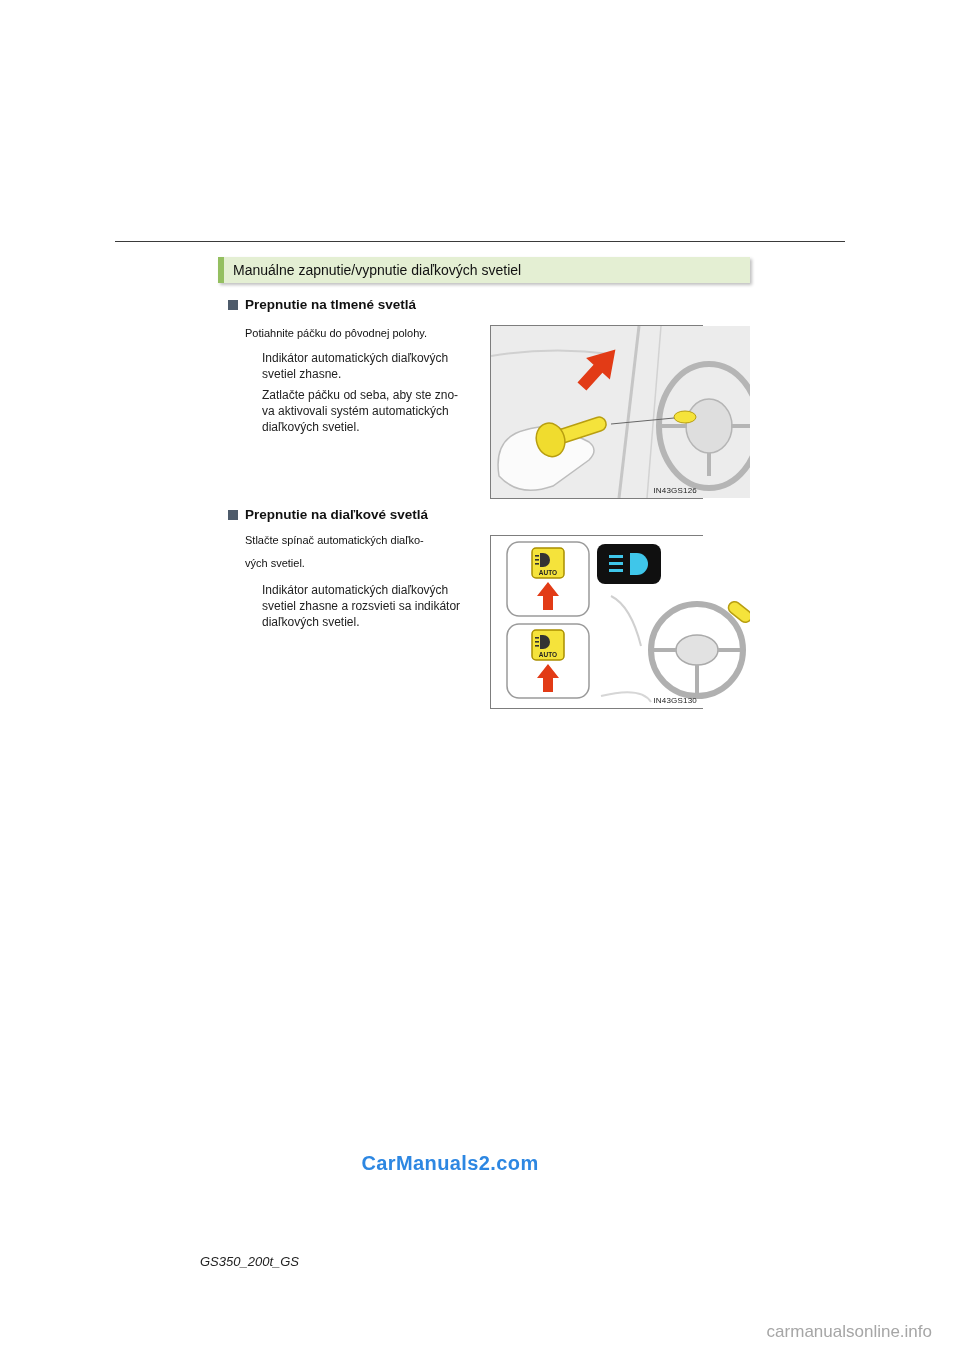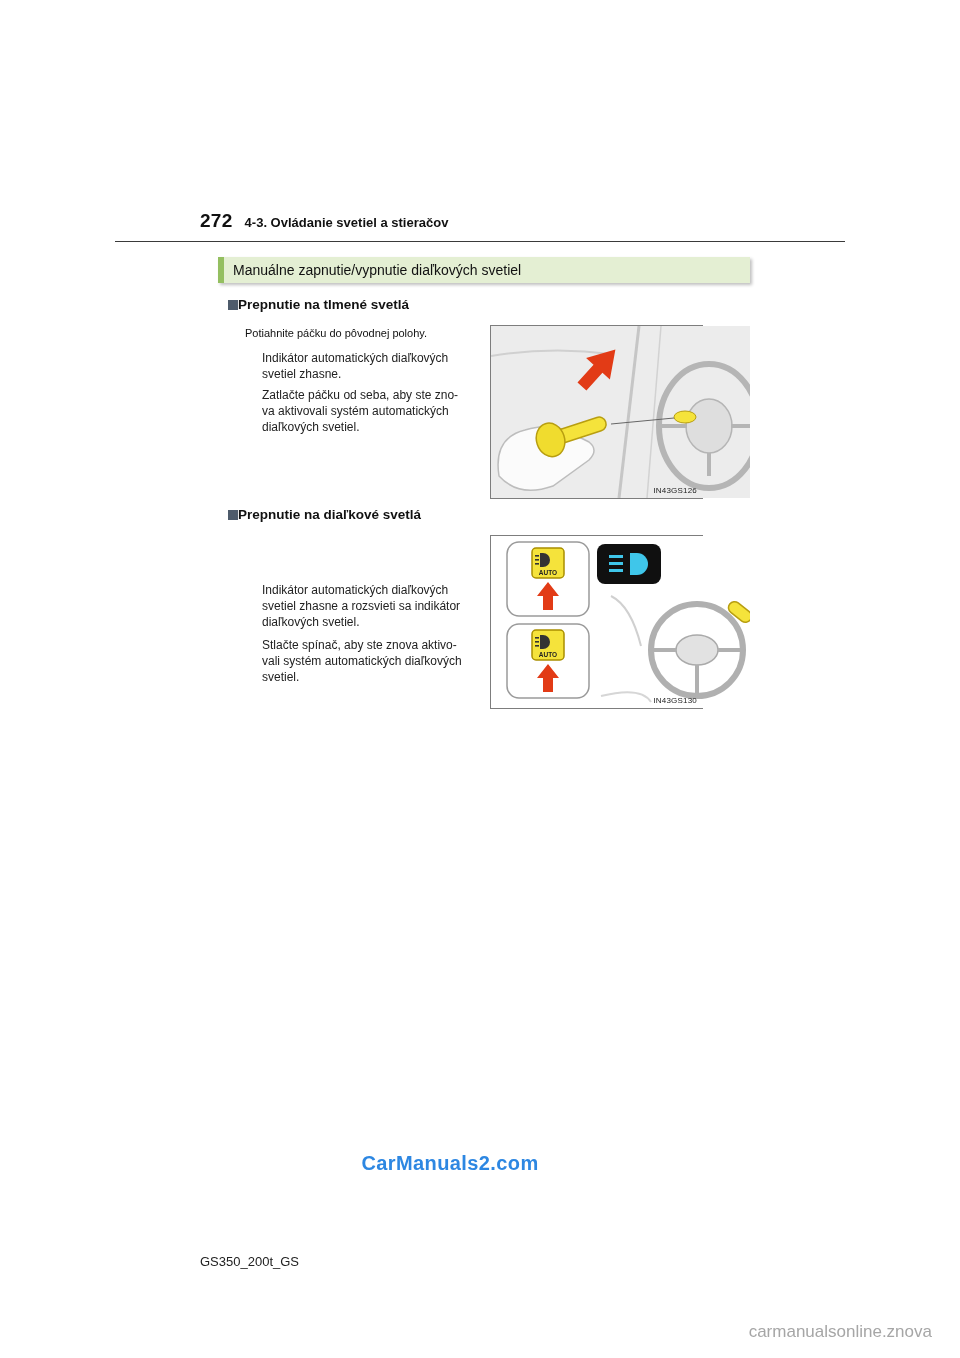--- a/index.html
+++ b/index.html
@@ -13,45 +13,41 @@
   .chapter { font-size:13px; font-weight:bold; color:#111; }
   .headrule { position:absolute; left:115px; top:241px; width:730px; height:0; border:none; border-top:1.5px solid #3a3a3a; }
 
   .banner {
     position:absolute; left:218px; top:257px; width:532px;
     background:#e4efd3; border-left:6px solid #94bf60;
     padding:5px 10px 5px 9px; font-size:14px; font-weight:normal; color:#111;
     box-shadow:2px 2px 3px rgba(0,0,0,0.25);
   }
 
-  .sec-head { position:absolute; left:228px; display:flex; align-items:center; 
+  .sec-head { position:absolute; left:228px; display:flex; align-items:center; gap:7px;
     font-size:13.5px; font-weight:bold; color:#111; }
   .sq { width:10px; height:10px; background:#4e5b6b; display:inline-block; flex:0 0 auto; }
 
   .lead { position:absolute; font-size:11px; color:#111; line-height:23px; white-space:pre-line; }
   .bodytxt { position:absolute; font-size:12px; color:#222; line-height:16px; white-space:pre-line; }
 
   .fig { position:absolute; width:213px; height:174px; border:1px solid #7d7d7d; background:#fff; }
   .fig svg { display:block; }
   .figlabel { position:absolute; right:5px; bottom:3px; font-size:8px; color:#222; letter-spacing:0.2px; }
 
   .watermark { position:absolute; left:0; top:1152px; width:900px; text-align:center;
     font-size:20px; font-weight:bold; color:#2d87e2; letter-spacing:0.4px; }
-  .footer-code { position:absolute; left:200px; top:1254px; font-size:13px; color:#222; }
+  .footer-code { position:absolute; left:200px; top:1254px; font-size:13px; color:#222;font-style:italic; }
   .site-mark { position:absolute; right:28px; top:1322px; font-size:17px; color:#a6a6a6; }
 </style>
 </head>
 <body>
 
 <div class="page">
 
-  <div class="header-row">
-    <span class="pagenum">272</span>
-    <span class="chapter">4-3. Ovládanie svetiel a stieračov</span>
-  </div>
   <hr class="headrule">
 
   <div class="banner">
     <span>Manuálne zapnutie/vypnutie diaľkových svetiel</span>
   </div>
 
   <div class="sec-head" style="top:297px;">
     <span class="sq"></span>
     <span>Prepnutie na tlmené svetlá</span>
   </div>
@@ -92,26 +88,25 @@
       </g>
     </svg>
     <figcaption class="figlabel">IN43GS126</figcaption>
   </figure>
 
   <div class="sec-head" style="top:507px;">
     <span class="sq"></span>
     <span>Prepnutie na diaľkové svetlá</span>
   </div>
 
+  <div class="lead" style="left:245px; top:529px; width:250px;">Stlačte spínač automatických diaľko-
+vých svetiel.</div>
   <div class="bodytxt" style="left:262px; top:582px; width:232px;">Indikátor automatických diaľkových
 svetiel zhasne a rozsvieti sa indikátor
 diaľkových svetiel.</div>
-  <div class="bodytxt" style="left:262px; top:637px; width:232px;">Stlačte spínač, aby ste znova aktivo-
-vali systém automatických diaľkových
-svetiel.</div>
 
   <figure class="fig" style="left:490px; top:535px;">
     <svg viewBox="0 0 259 172" width="259" height="172">
       <rect x="0" y="0" width="259" height="172" fill="#ffffff"></rect>
 
       <rect x="16" y="6" width="82" height="74" rx="12" fill="none" stroke="#9a9a9a" stroke-width="1.5"></rect>
       <rect x="16" y="88" width="82" height="74" rx="12" fill="none" stroke="#9a9a9a" stroke-width="1.5"></rect>
 
       <g>
         <rect x="41" y="12" width="32" height="30" rx="4" fill="#f5e33b" stroke="#a98f00" stroke-width="1.5"></rect>
@@ -148,15 +143,15 @@
         <rect x="236" y="70" width="26" height="12" rx="6" transform="rotate(38 249 76)" fill="#f5e33b" stroke="#b89e10" stroke-width="1.5"></rect>
       </g>
       <path d="M120 60 Q140 70 150 110" stroke="#d0d0d0" stroke-width="2" fill="none"></path>
       <path d="M110 160 Q150 150 160 166" stroke="#d6d6d6" stroke-width="2" fill="none"></path>
     </svg>
     <figcaption class="figlabel">IN43GS130</figcaption>
   </figure>
 
   <div class="watermark">CarManuals2.com</div>
   <div class="footer-code">GS350_200t_GS</div>
-  <div class="site-mark">carmanualsonline.znova</div>
+  <div class="site-mark">carmanualsonline.info</div>
 
 </div>
 
 </body></html>

